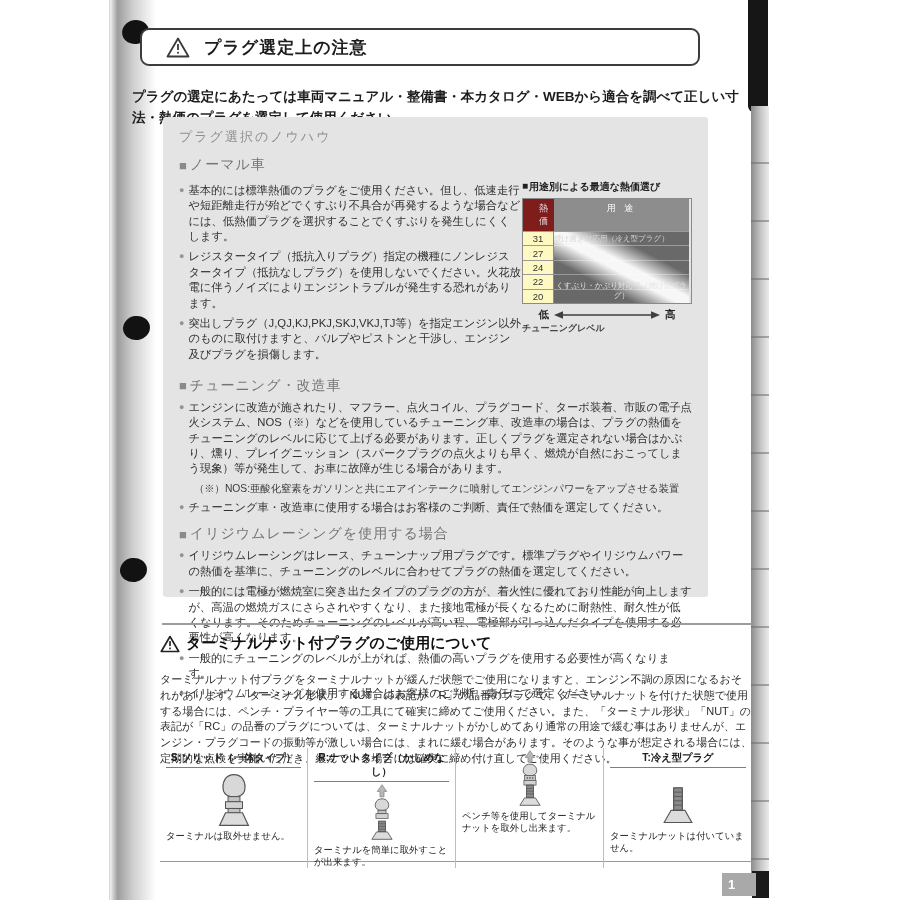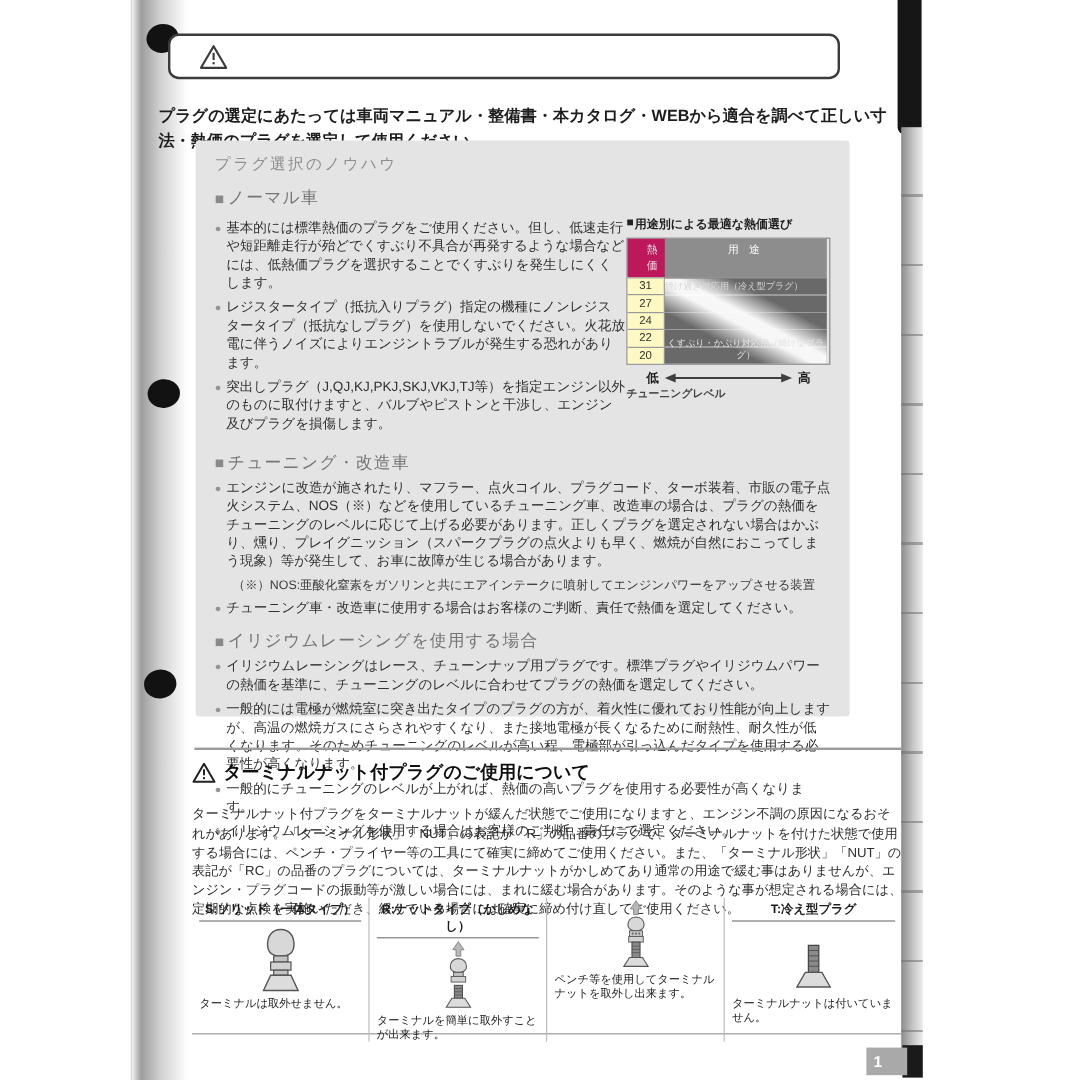--- a/index.html
+++ b/index.html
@@ -44,21 +44,21 @@
   .bullet .txt{font-size:11.3px;color:#303030;line-height:1.36;}
   .note{font-size:10.3px;color:#3a3a3a;margin:2px 0 2px 15px;line-height:1.3;}
   .normal-row{display:flex;}
   .normal-row .bullets-col{width:342px;}
 
   
   .heat-chart{width:170px;margin-left:auto;margin-top:2px;}
   .hc-title{font-size:10px;font-weight:bold;color:#1f1f1f;margin-bottom:4px;display:flex;gap:1px;}
   .hc-title .sq{color:#222;}
   .hc-grid{display:grid;grid-template-columns:31px 135px;border:1px solid #8a8a8a;}
-  .hc-head-heat{background:#be185d;color:#e0e0e0;font-size:9px;text-align:center;padding:3px 16px;border-right:1px solid #8a8a8a;}
+  .hc-head-heat{background:#7f1d1d;color:#e0e0e0;font-size:9px;text-align:center;padding:3px 16px;border-right:1px solid #8a8a8a;}
   .hc-head-usage{background:#8d8d8d;color:#fdfdfd;font-size:9px;text-align:center;padding:3px 0;letter-spacing:3px;}
   .hc-vals{display:flex;flex-direction:column;border-right:1px solid #8a8a8a;}
   .hc-val{flex:1;background:#fef9c3;font-size:9.5px;color:#333;text-align:center;
           border-top:1px solid #9a9a9a;display:flex;align-items:center;justify-content:center;}
   .hc-panel{position:relative;height:72px;background-color:#696969;border-top:1px solid #9a9a9a;
             background-image:
               linear-gradient(to right top,rgba(255,255,255,0) 30%,rgba(255,255,255,.95) 46%,rgba(255,255,255,.95) 54%,rgba(255,255,255,0) 70%),
               repeating-linear-gradient(to bottom,transparent 0 13.4px,rgba(215,215,215,.45) 13.4px 14.4px);}
   .hc-label-top{position:absolute;top:2px;left:0;width:100%;text-align:left;font-size:7.6px;color:#d6d6d6;}
   .hc-label-bottom{position:absolute;bottom:2px;left:0;width:100%;text-align:center;font-size:7.6px;color:#e3e3e3;}
@@ -100,20 +100,21 @@
   <div class="redge-black-top"></div>
   <div class="redge-strip"></div>
   <div class="redge-black-bottom"></div>
 
   <div class="title-box">
     <svg class="warn-svg" width="24" height="21" viewBox="0 0 24 21">
       <path d="M12 1.5 L22.5 19.5 H1.5 Z" fill="none" stroke="#3a3a3a" stroke-width="1.8" stroke-linejoin="round"></path>
       <rect x="11.1" y="7" width="1.8" height="6" fill="#3a3a3a"></rect>
       <rect x="11.1" y="14.8" width="1.8" height="1.8" fill="#3a3a3a"></rect>
     </svg>
+    <h1>プラグ選定上の注意</h1>
   </div>
 
   <p class="intro">プラグの選定にあたっては車両マニュアル・整備書・本カタログ・WEBから適合を調べて正しい寸法・熱価のプラグを選定して使用ください。</p>
 
   <div class="graybox">
     <div class="knowhow-title">プラグ選択のノウハウ</div>
 
     <div class="sec-heading">
       <span class="sq">■</span>
       <span>ノーマル車</span>

